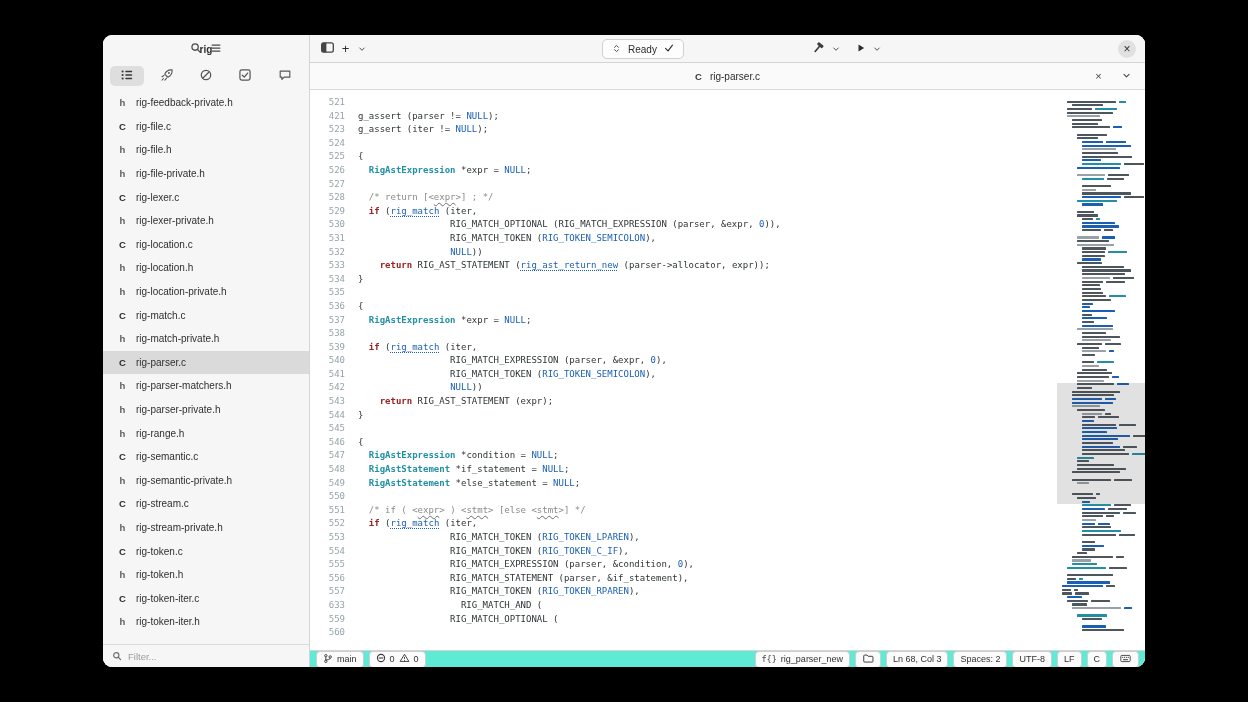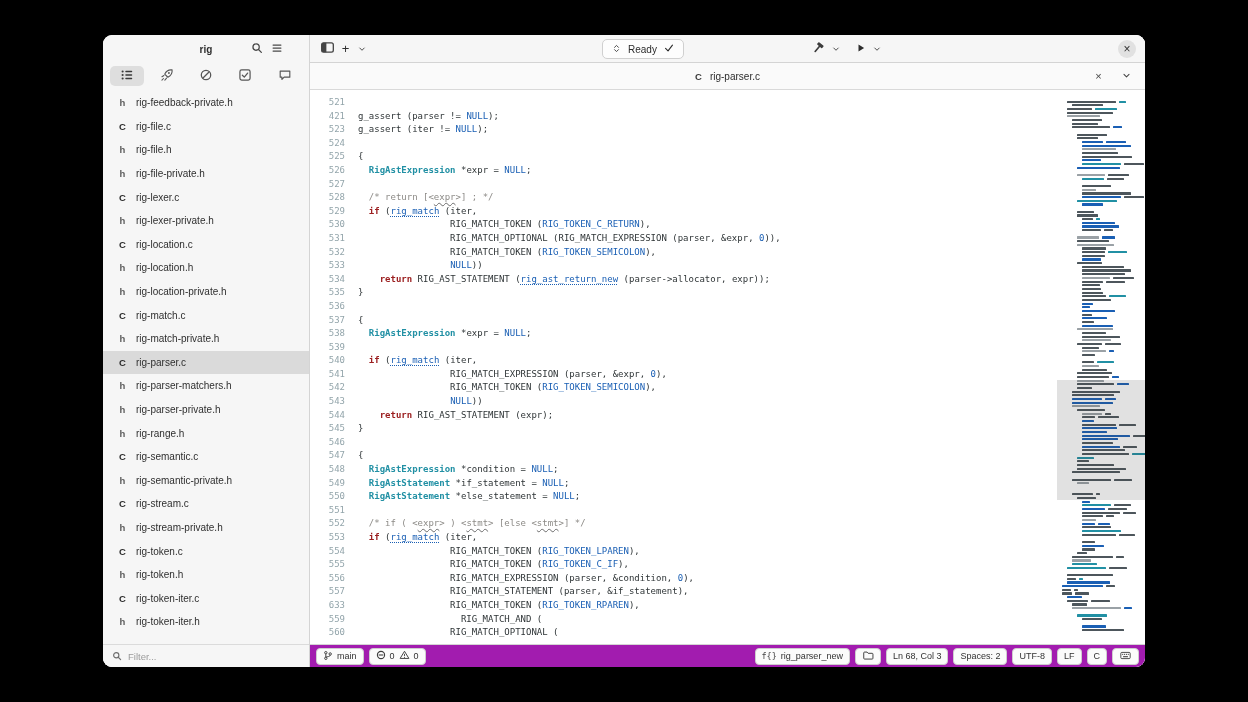--- a/index.html
+++ b/index.html
@@ -2,21 +2,21 @@
 <html><head>
 <meta charset="utf-8">
 <style>
   *{margin:0;padding:0;box-sizing:border-box}
   html,body{width:1248px;height:702px;background:#000;overflow:hidden;
     font-family:"Liberation Sans","DejaVu Sans",sans-serif;-webkit-font-smoothing:antialiased}
   .window{position:absolute;left:103px;top:35px;width:1042px;height:632px;border-radius:9px;
     overflow:hidden;display:flex;background:#fff;box-shadow:0 14px 44px rgba(0,0,0,.65)}
   
   .sidebar{width:207px;min-width:207px;background:#f6f6f6;border-right:1px solid #d4d4d4;display:flex;flex-direction:column}
-  .sb-header{height:28px;position:relative;display:flex;align-items:center;justify-content:flex-end;padding:0 22px}
+  .sb-header{height:28px;position:relative;display:flex;align-items:center;justify-content:center;padding:0 22px}
   .sb-title{position:absolute;left:0;right:0;text-align:center;font-size:10px;font-weight:700;color:#303030;pointer-events:none}
   .icon-btn{background:none;border:none;display:flex;align-items:center;justify-content:center;
     width:20px;height:20px;cursor:pointer;padding:0;border-radius:4px}
   .switcher{height:26px;display:flex;align-items:center;justify-content:space-evenly;padding:0 2px}
   .sw-btn{width:34px;height:20px;border:none;background:none;border-radius:5px;display:flex;align-items:center;justify-content:center;cursor:pointer}
   .sw-btn.active{background:#dedede}
   .file-list{flex:1;overflow:hidden;padding-top:2px}
   .file-row{height:23.6px;display:flex;align-items:center;gap:9px;padding:0 8px 0 15px;font-size:10px;color:#2f2f2f;cursor:pointer}
   .file-row.selected{background:#dadada}
   .ficon{width:9px;text-align:center;font-weight:700;font-size:9.5px}
@@ -53,21 +53,21 @@
   .tk-c{color:#1a5fb4}
   .tk-n{color:#1a5fb4}
   .tk-d{color:#1a5fb4}
   .tk-f{color:#1a5fb4;text-decoration:underline dotted;text-underline-offset:2px;text-decoration-thickness:1px}
   .tk-m{color:#8c8a86}
   .tk-u{color:#8c8a86;text-decoration:underline wavy #6b6b6b;text-decoration-thickness:.8px;text-underline-offset:2px}
   .minimap{position:absolute;top:0;right:0;bottom:0;width:88px;background:#fff;cursor:pointer}
   .mm-bar{position:absolute;height:2.1px;border-radius:.6px}
   .mm-viewport{position:absolute;left:0;right:0;background:rgba(70,70,70,.16)}
   
-  .statusbar{height:23px;border-top:1px solid #d4d4d4;background:#a21caf;display:flex;align-items:center;gap:5px;
+  .statusbar{height:17px;border-top:1px solid #d4d4d4;background:#5eead4;display:flex;align-items:center;gap:5px;
     padding:0 6px;font-size:9px;color:#323232}
   .sb-box{display:flex;align-items:center;gap:4px;height:17px;padding:0 6px;border:1px solid #cecece;border-radius:4px;
     background:#fbfbfb;cursor:pointer;white-space:nowrap}
   .sb-right{margin-left:auto;display:flex;align-items:center;gap:5px}
   .fx{font-family:"DejaVu Sans Mono",monospace;font-size:8.5px;color:#444}
 </style>
 </head>
 <body>
 
 <div class="window">
@@ -386,21 +386,20 @@
       <div class="code">
           <div class="code-line"></div>
           <div class="code-line"><span class="tk-p">g_assert (parser != </span><span class="tk-n">NULL</span><span class="tk-p">);</span></div>
           <div class="code-line"><span class="tk-p">g_assert (iter != </span><span class="tk-n">NULL</span><span class="tk-p">);</span></div>
           <div class="code-line"></div>
           <div class="code-line"><span class="tk-p">{</span></div>
           <div class="code-line"><span class="tk-p">  </span><span class="tk-t">RigAstExpression</span><span class="tk-p"> *expr = </span><span class="tk-n">NULL</span><span class="tk-p">;</span></div>
           <div class="code-line"></div>
           <div class="code-line"><span class="tk-m">  /* return [&lt;</span><span class="tk-u">expr</span><span class="tk-m">&gt;] ; */</span></div>
           <div class="code-line"><span class="tk-p">  </span><span class="tk-k">if</span><span class="tk-p"> (</span><span class="tk-f">rig_match</span><span class="tk-p"> (iter,</span></div>
-          <div class="code-line"><span class="tk-p">                 RIG_MATCH_TOKEN (</span><span class="tk-c">RIG_TOKEN_C_RETURN</span><span class="tk-p">),</span></div>
           <div class="code-line"><span class="tk-p">                 RIG_MATCH_OPTIONAL (RIG_MATCH_EXPRESSION (parser, &amp;expr, </span><span class="tk-d">0</span><span class="tk-p">)),</span></div>
           <div class="code-line"><span class="tk-p">                 RIG_MATCH_TOKEN (</span><span class="tk-c">RIG_TOKEN_SEMICOLON</span><span class="tk-p">),</span></div>
           <div class="code-line"><span class="tk-p">                 </span><span class="tk-n">NULL</span><span class="tk-p">))</span></div>
           <div class="code-line"><span class="tk-p">    </span><span class="tk-k">return</span><span class="tk-p"> RIG_AST_STATEMENT (</span><span class="tk-f">rig_ast_return_new</span><span class="tk-p"> (parser-&gt;allocator, expr));</span></div>
           <div class="code-line"><span class="tk-p">}</span></div>
           <div class="code-line"></div>
           <div class="code-line"><span class="tk-p">{</span></div>
           <div class="code-line"><span class="tk-p">  </span><span class="tk-t">RigAstExpression</span><span class="tk-p"> *expr = </span><span class="tk-n">NULL</span><span class="tk-p">;</span></div>
           <div class="code-line"></div>
           <div class="code-line"><span class="tk-p">  </span><span class="tk-k">if</span><span class="tk-p"> (</span><span class="tk-f">rig_match</span><span class="tk-p"> (iter,</span></div>

